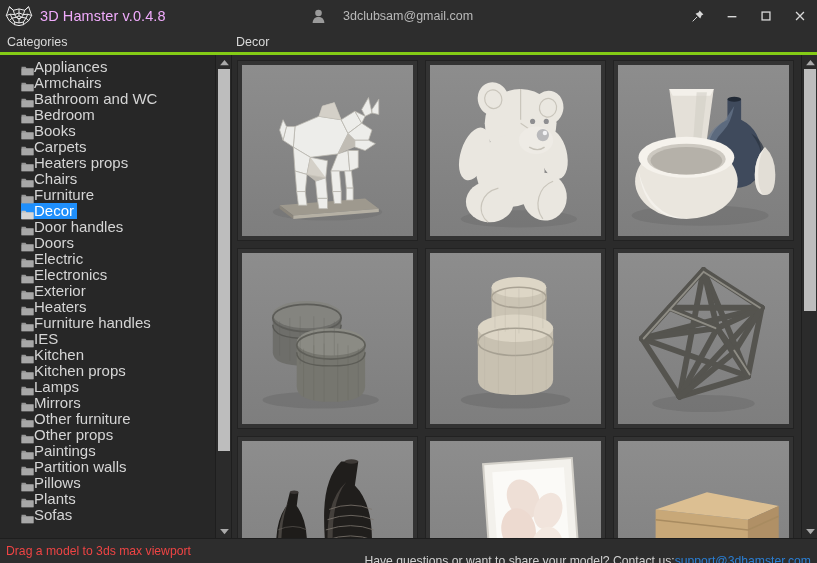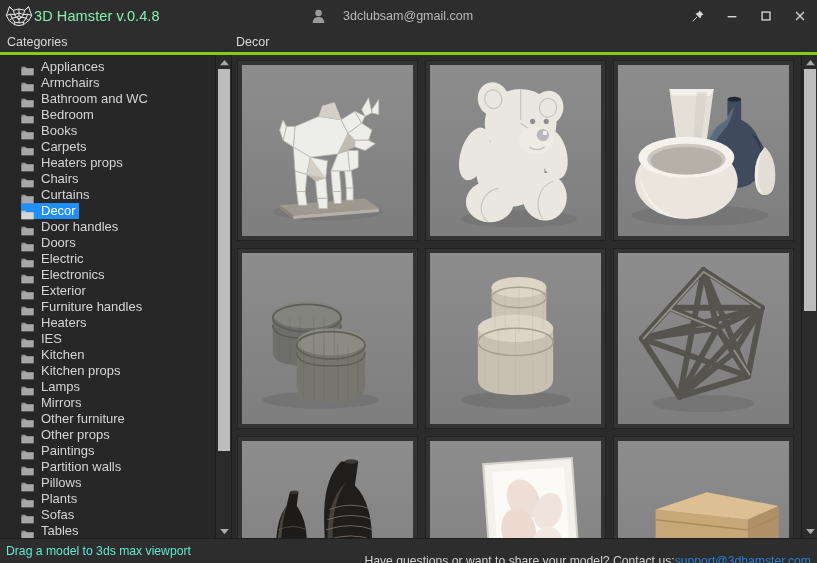--- a/index.html
+++ b/index.html
@@ -23,22 +23,23 @@
     background: #2d2d2d;
     display: flex; align-items: center;
     position: relative;
   }
   .logo {
     width: 30px; height: 24px;
     margin-left: 4px;
     display: flex; align-items: center; justify-content: center;
   }
   .app-title {
-    color: #86efac;
+    color: #f0abfc;
     font-size: 14.5px;
+    margin-left: 6px;
     letter-spacing: .1px;
     white-space: nowrap;
     text-align: right;
   }
   .account {
     position: absolute;
     left: 312px; top: 0; height: 31px;
     display: flex; align-items: center; gap: 18px;
   }
   .account-name { color: #b9b9b9; font-size: 12.5px; white-space: nowrap; }
@@ -97,22 +98,21 @@
     padding-left: 21px;
     cursor: default;
   }
   .cat-item .folder {
     width: 13px; height: 11px;
     flex: 0 0 13px;
     position: relative;
   }
   .cat-label {
     color: #d5d5d5;
-    font-size: 13px;
-    margin-left: 7px;
+    font-size: 15px;
     white-space: nowrap;
     line-height: 16px;
   }
   .cat-item.selected .hl {
     background: #1f8ffb;
   }
   .cat-item .hl {
     display: inline-flex; align-items: center;
     padding-right: 3px;
   }
@@ -172,21 +172,21 @@
   
   .statusbar {
     height: 25px; flex: 0 0 25px;
     background: #2d2d2d;
     border-top: 1px solid #1e1e1e;
     display: flex; align-items: center;
     position: relative;
   }
   .status-left {
     position: absolute; left: 6px;
-    color: #5eead4; font-size: 12.2px;
+    color: #ef4444; font-size: 12.2px;
   }
   .status-right {
     position: absolute; right: 6px;
     color: #d2d2d2; font-size: 12.2px;
     display: flex; align-items: baseline; gap: 0;
     white-space: nowrap;
   }
   .status-link {
     color: #2a7fd4;
     text-decoration: underline;
@@ -338,21 +338,21 @@
                 </svg></span>
               <span class="cat-label">Chairs</span>
             </span>
           </div>
           <div class="cat-item">
             <span class="hl">
               <span class="folder"><svg viewBox="0 0 13 11" width="13" height="11">
                   <path d="M0.5 1.8 L0.5 10.2 L12.5 10.2 L12.5 3.2 L5.6 3.2 L4.5 1.8 Z" fill="#949494"></path>
                   <path d="M0.5 3.6 L12.5 3.6 L12.5 10.2 L0.5 10.2 Z" fill="#a8a8a8"></path>
                 </svg></span>
-              <span class="cat-label">Curtains</span>
+              <span class="cat-label">Furniture</span>
             </span>
           </div>
           <div class="cat-item selected">
             <span class="hl">
               <span class="folder"><svg viewBox="0 0 13 11" width="13" height="11">
                   <path d="M0.5 1.8 L0.5 10.2 L12.5 10.2 L12.5 3.2 L5.6 3.2 L4.5 1.8 Z" fill="#c2c2c2"></path>
                   <path d="M0.5 3.6 L12.5 3.6 L12.5 10.2 L0.5 10.2 Z" fill="#d6d6d6"></path>
                 </svg></span>
               <span class="cat-label">Decor</span>
             </span>
@@ -401,38 +401,38 @@
                 </svg></span>
               <span class="cat-label">Exterior</span>
             </span>
           </div>
           <div class="cat-item">
             <span class="hl">
               <span class="folder"><svg viewBox="0 0 13 11" width="13" height="11">
                   <path d="M0.5 1.8 L0.5 10.2 L12.5 10.2 L12.5 3.2 L5.6 3.2 L4.5 1.8 Z" fill="#949494"></path>
                   <path d="M0.5 3.6 L12.5 3.6 L12.5 10.2 L0.5 10.2 Z" fill="#a8a8a8"></path>
                 </svg></span>
+              <span class="cat-label">Heaters</span>
+            </span>
+          </div>
+          <div class="cat-item">
+            <span class="hl">
+              <span class="folder"><svg viewBox="0 0 13 11" width="13" height="11">
+                  <path d="M0.5 1.8 L0.5 10.2 L12.5 10.2 L12.5 3.2 L5.6 3.2 L4.5 1.8 Z" fill="#949494"></path>
+                  <path d="M0.5 3.6 L12.5 3.6 L12.5 10.2 L0.5 10.2 Z" fill="#a8a8a8"></path>
+                </svg></span>
               <span class="cat-label">Furniture handles</span>
             </span>
           </div>
           <div class="cat-item">
             <span class="hl">
               <span class="folder"><svg viewBox="0 0 13 11" width="13" height="11">
                   <path d="M0.5 1.8 L0.5 10.2 L12.5 10.2 L12.5 3.2 L5.6 3.2 L4.5 1.8 Z" fill="#949494"></path>
                   <path d="M0.5 3.6 L12.5 3.6 L12.5 10.2 L0.5 10.2 Z" fill="#a8a8a8"></path>
                 </svg></span>
-              <span class="cat-label">Heaters</span>
-            </span>
-          </div>
-          <div class="cat-item">
-            <span class="hl">
-              <span class="folder"><svg viewBox="0 0 13 11" width="13" height="11">
-                  <path d="M0.5 1.8 L0.5 10.2 L12.5 10.2 L12.5 3.2 L5.6 3.2 L4.5 1.8 Z" fill="#949494"></path>
-                  <path d="M0.5 3.6 L12.5 3.6 L12.5 10.2 L0.5 10.2 Z" fill="#a8a8a8"></path>
-                </svg></span>
               <span class="cat-label">IES</span>
             </span>
           </div>
           <div class="cat-item">
             <span class="hl">
               <span class="folder"><svg viewBox="0 0 13 11" width="13" height="11">
                   <path d="M0.5 1.8 L0.5 10.2 L12.5 10.2 L12.5 3.2 L5.6 3.2 L4.5 1.8 Z" fill="#949494"></path>
                   <path d="M0.5 3.6 L12.5 3.6 L12.5 10.2 L0.5 10.2 Z" fill="#a8a8a8"></path>
                 </svg></span>
               <span class="cat-label">Kitchen</span>
@@ -519,29 +519,20 @@
               <span class="cat-label">Plants</span>
             </span>
           </div>
           <div class="cat-item">
             <span class="hl">
               <span class="folder"><svg viewBox="0 0 13 11" width="13" height="11">
                   <path d="M0.5 1.8 L0.5 10.2 L12.5 10.2 L12.5 3.2 L5.6 3.2 L4.5 1.8 Z" fill="#949494"></path>
                   <path d="M0.5 3.6 L12.5 3.6 L12.5 10.2 L0.5 10.2 Z" fill="#a8a8a8"></path>
                 </svg></span>
               <span class="cat-label">Sofas</span>
-            </span>
-          </div>
-          <div class="cat-item">
-            <span class="hl">
-              <span class="folder"><svg viewBox="0 0 13 11" width="13" height="11">
-                  <path d="M0.5 1.8 L0.5 10.2 L12.5 10.2 L12.5 3.2 L5.6 3.2 L4.5 1.8 Z" fill="#949494"></path>
-                  <path d="M0.5 3.6 L12.5 3.6 L12.5 10.2 L0.5 10.2 Z" fill="#a8a8a8"></path>
-                </svg></span>
-              <span class="cat-label">Tables</span>
             </span>
           </div>
         </div>
 
       <div class="vscroll">
         <div class="arrow-up">
           <svg viewBox="0 0 12 8" width="11" height="7">
               <path d="M6 1 L11 7 L1 7 Z" fill="#aaaaaa"></path>
             </svg>
         </div>

